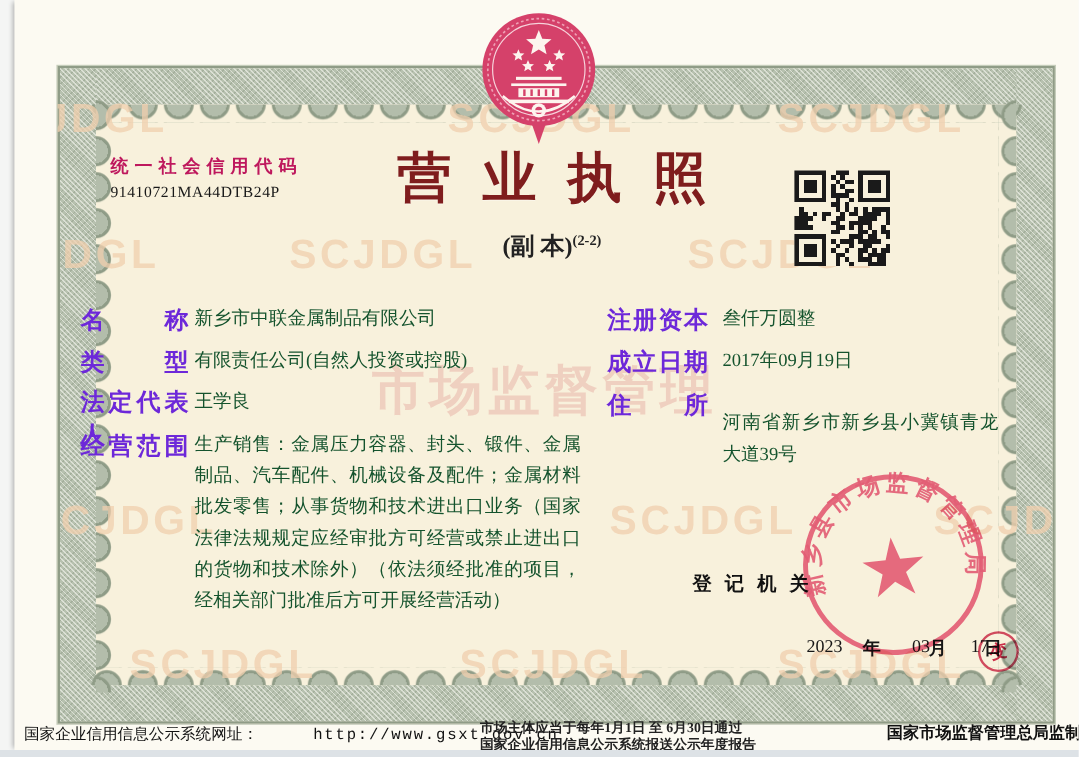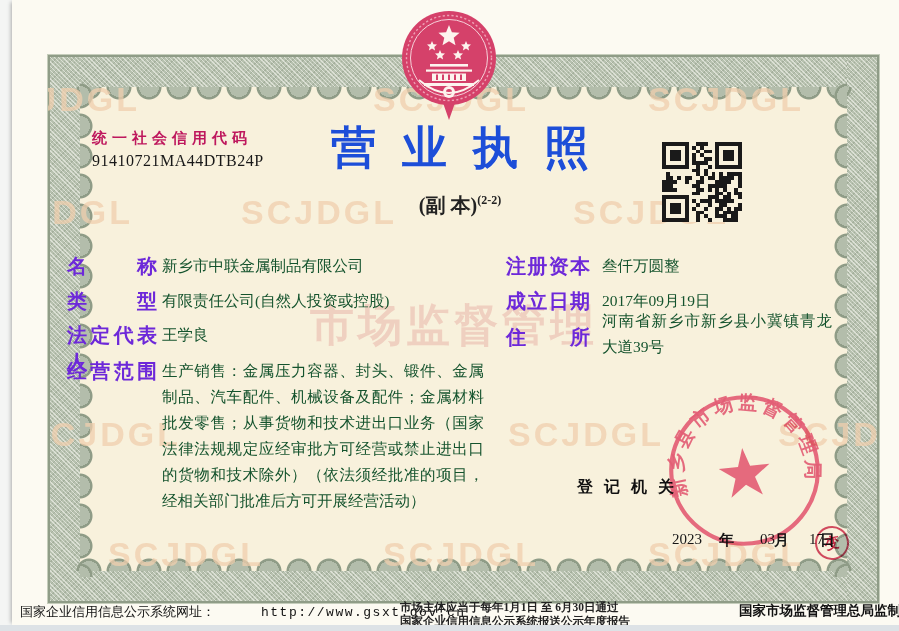--- a/index.html
+++ b/index.html
@@ -37,23 +37,23 @@
   .wm{position:absolute;font-family:"Liberation Sans","DejaVu Sans",sans-serif;font-weight:bold;
       font-size:34px;letter-spacing:3px;color:#f0cfae;opacity:.75;}
   .wm-big{position:absolute;font-size:44px;font-weight:bold;letter-spacing:4px;color:#eec9ba;opacity:.8;
       font-family:"Liberation Serif",serif;white-space:nowrap;}
 
   
   .ct{position:absolute;z-index:3;color:#1e1e1e;}
   #emblem{z-index:4;}
   #credit{left:80px;top:129px;}
   #credit .lbl{font-size:15px;font-weight:bold;letter-spacing:5px;color:#be185d;}
-  #credit .code{font-size:16px;letter-spacing:.5px;margin-top:4px;color:#181818;}
+  #credit .code{font-size:13px;letter-spacing:.5px;margin-top:4px;color:#181818;}
   #title{left:238px;top:118px;width:420px;text-align:center;font-size:45px;font-weight:bold;
-         color:#1d4ed8;letter-spacing:26px;text-indent:26px;text-shadow:0 1px 0 rgba(255,255,255,.4);}
+         color:#7f1d1d;letter-spacing:26px;text-indent:26px;text-shadow:0 1px 0 rgba(255,255,255,.4);}
   #subtitle{left:238px;top:192px;width:420px;text-align:center;font-size:20px;font-weight:bold;color:#222;}
   #subtitle sup{font-size:12px;font-weight:bold;}
   #qr{left:650px;top:142px;width:80px;height:80px;}
   #qr svg{width:80px;height:80px;shape-rendering:crispEdges;}
   #qr-caption{left:737px;top:138px;width:96px;font-size:10.5px;line-height:13.5px;color:#99463e;letter-spacing:1px;}
 
   .fld-label{position:absolute;font-size:20px;font-weight:bold;color:#6d28d9;
              text-align:justify;text-align-last:justify;-moz-text-align-last:justify;}
   .fld-value{position:absolute;font-size:15.5px;color:#14532d;line-height:26px;}
   .lcol .fld-label{left:55px;width:90px;}
@@ -301,21 +301,21 @@
       <div class="ct fld-label" style="top:358px">经营范围</div>
       <div class="ct fld-value" style="top:358px">生产销售：金属压力容器、封头、锻件、金属制品、汽车配件、机械设备及配件；金属材料批发零售；从事货物和技术进出口业务（国家法律法规规定应经审批方可经营或禁止进出口的货物和技术除外）（依法须经批准的项目，经相关部门批准后方可开展经营活动）</div>
     </div>
 
     <div class="rcol">
       <div class="ct fld-label" style="top:253px">注册资本</div>
       <div class="ct fld-value" style="top:253px">叁仟万圆整</div>
       <div class="ct fld-label" style="top:288px">成立日期</div>
       <div class="ct fld-value" style="top:288px">2017年09月19日</div>
       <div class="ct fld-label" style="top:324px">住所</div>
-      <div class="ct fld-value" style="top:308px">河南省新乡市新乡县小冀镇青龙大道39号</div>
+      <div class="ct fld-value" style="top:340px">河南省新乡市新乡县小冀镇青龙大道39号</div>
     </div>
 
     <div class="ct" id="reg-label">登记机关</div>
 
     <div class="ct" id="seal">
       <svg viewBox="0 0 160 160" width="165" height="165" style="transform:rotate(-6deg)">
         <circle cx="80" cy="80" r="71" fill="none" stroke="#e8537b" stroke-width="4" opacity=".92"></circle>
         <polygon fill="#e8537b" opacity=".92" points="80,58 85.9,75.9 104.7,76 89.5,87.1 95.3,105 80,94 64.7,105 70.5,87.1 55.3,76 74.1,75.9"></polygon>
         <path id="sealArc" d="M 23.6 100.5 A 60 60 0 1 1 136.4 100.5" fill="none"></path>
         <text font-size="18.5" font-weight="bold" fill="#e8537b" letter-spacing="4" opacity=".92" font-family="'Liberation Serif',serif">

